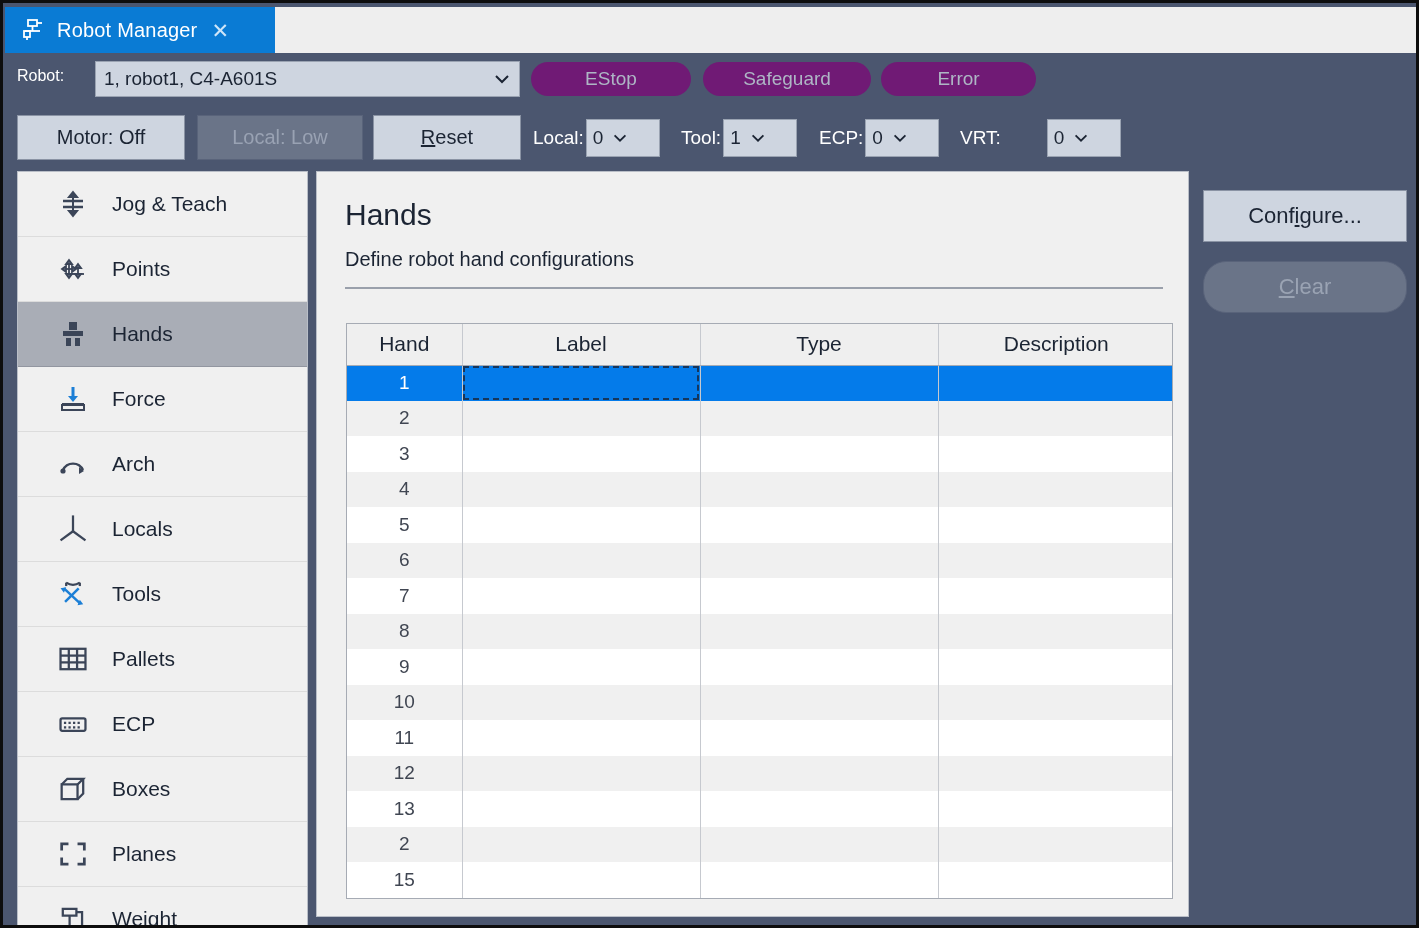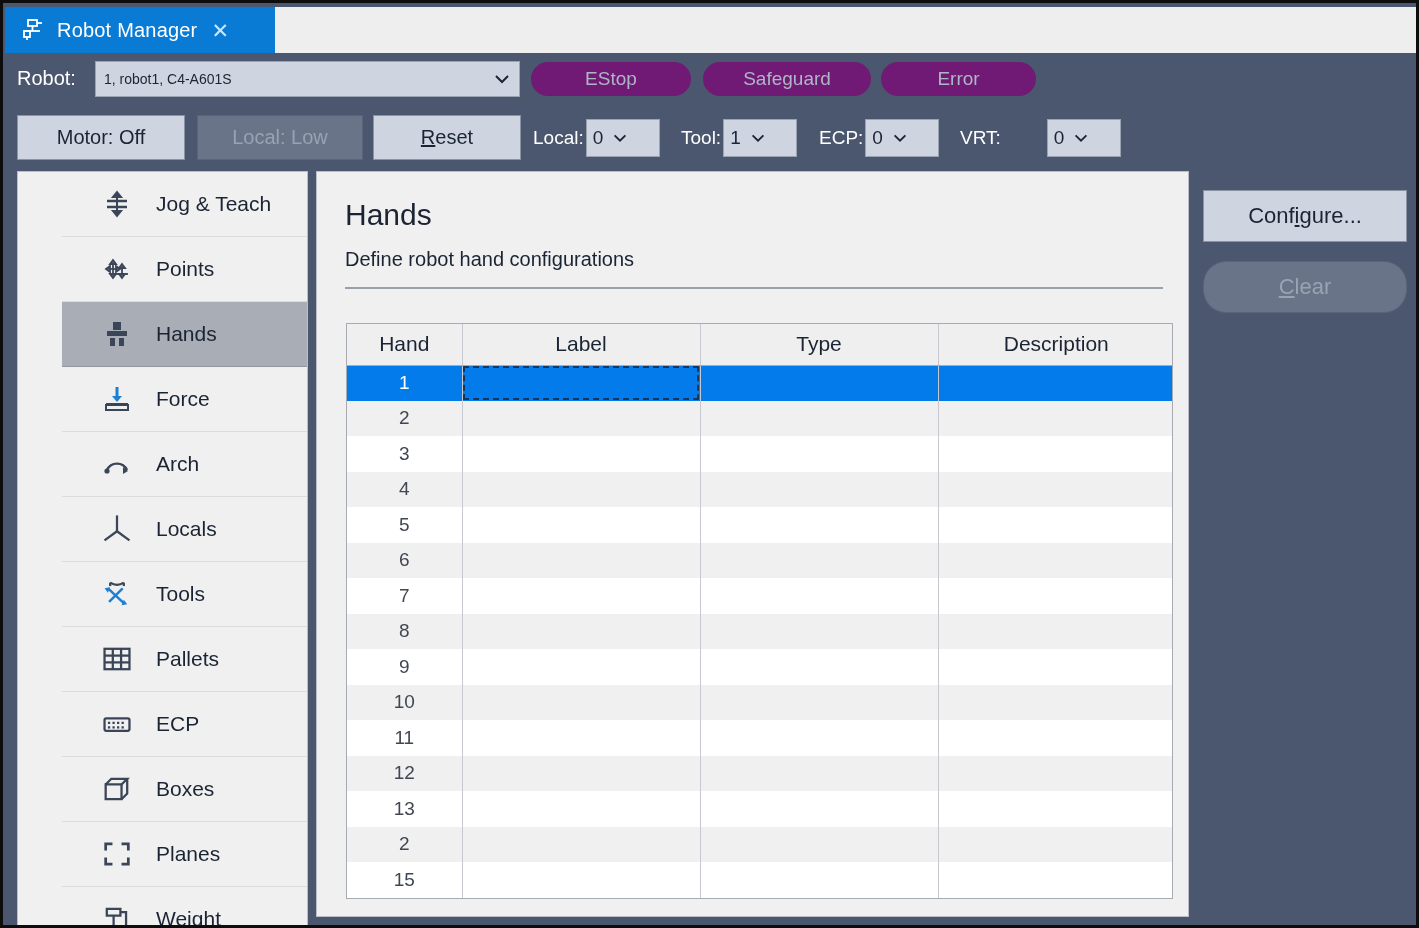--- a/index.html
+++ b/index.html
@@ -40,29 +40,29 @@
     color: #cfe6f9; font-size: 21px; line-height: 1; margin-left: 4px; cursor: pointer;
     font-weight: 300;
   }
 
   
   .robotbar {
     position: absolute; left: 0; top: 50px; width: 1413px; height: 52px;
   }
   .robot-label {
     position: absolute; left: 14px; top: 14px;
-    color: #ffffff; font-size: 20px;
+    color: #ffffff; font-size: 16px;
   }
   .robot-combo {
     position: absolute; left: 92px; top: 8px; width: 425px; height: 36px;
     background: #ced5e0; border: 1px solid #9aa3b2;
     display: flex; align-items: center;
   }
   .robot-combo .val {
-    flex: 1; padding-left: 8px; font-size: 14px; color: #1b2433; white-space: nowrap;
+    flex: 1; padding-left: 8px; font-size: 19px; color: #1b2433; white-space: nowrap;
   }
   .chev {
     width: 34px; height: 100%; display: flex; align-items: center; justify-content: center;
   }
   .chev svg { display:block; }
 
   .pill {
     position: absolute; top: 9px; height: 34px;
     background: #701a75; border-radius: 17px;
     display: flex; align-items: center; justify-content: center;
@@ -109,21 +109,21 @@
 
   
   .sidebar {
     position: absolute; left: 14px; top: 168px; width: 291px; bottom: 0;
     background: #f0f0f0; border: 1px solid #b9bec7; border-bottom: none;
     overflow: hidden;
   }
   .nav-item {
     height: 65px; display: flex; align-items: center;
     border-bottom: 1px solid #dcdcdc;
-    padding-left: 38px; gap: 22px; cursor: pointer; margin-left: 44px;
+    padding-left: 38px; gap: 22px; cursor: pointer;
   }
   .nav-item.selected { background: #a9adb6; border-bottom-color: #9296a0; }
   .nav-ico { width: 34px; height: 34px; flex: 0 0 34px; display: flex; align-items: center; justify-content: center; }
   .nav-ico svg { display: block; }
   .nav-lab { font-size: 21px; color: #1b2433; white-space: nowrap; }
 
   .content {
     position: absolute; left: 313px; top: 168px; right: 227px; bottom: 8px;
     background: #f0f0f0; border: 1px solid #b9bec7;
     overflow: hidden;

